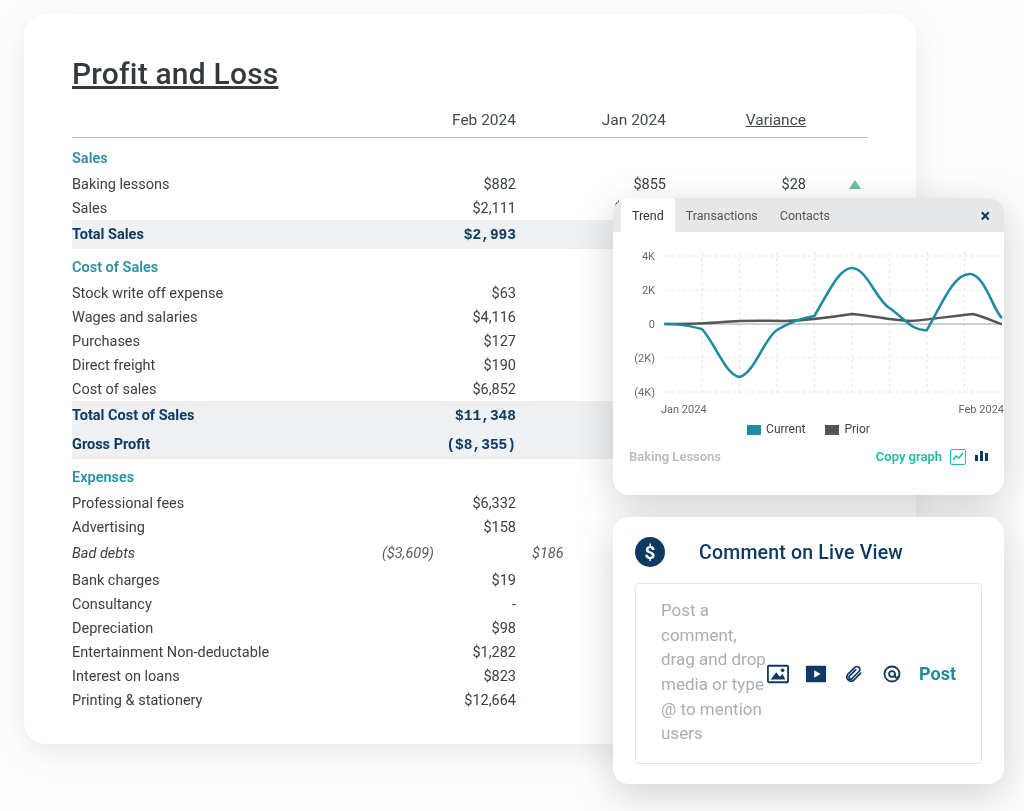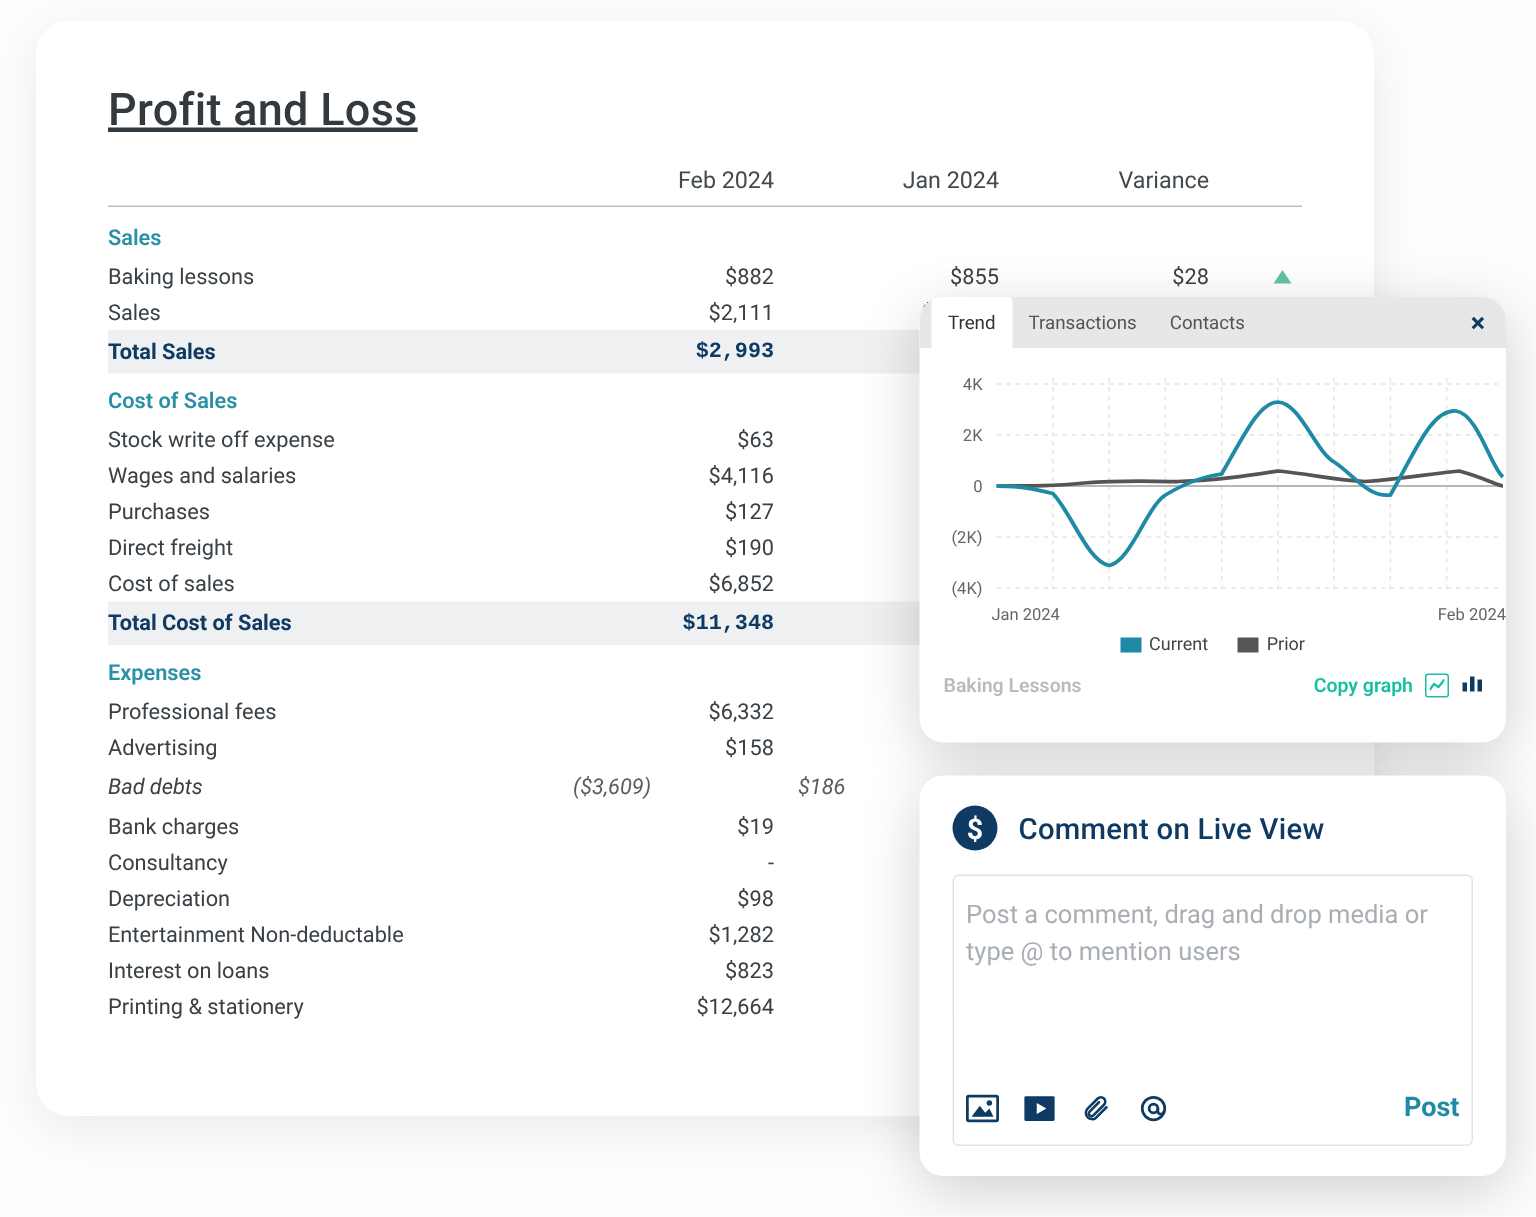--- a/index.html
+++ b/index.html
@@ -35,21 +35,21 @@
   }
   .pl-table { width: 100%; border-collapse: collapse; }
   .pl-header td {
     border-bottom: 1px solid #b9bfc3;
     padding-bottom: 8px;
     color: #424a4f;
     font-size: 15.5px;
   }
   .pl-header .h-blank { width: 310px; }
   .pl-header .h-col   { width: 150px; text-align: right; padding-right: 16px; }
-  .pl-header .h-var   { text-align: right; padding-right: 36px; }
+  .pl-header .h-var   { text-align: right; padding-right: 36px; text-decoration: underline; }
   .pl-header .h-ind   { width: 26px; }
 
   .cat-row td {
     color: #2a90a5;
     font-weight: 600;
     font-size: 14.5px;
     padding-top: 10px;
     padding-bottom: 5px;
   }
   .cat-row.first td { padding-top: 12px; }
@@ -150,27 +150,27 @@
     padding:20px 22px;
     display:flex; flex-direction:column;
   }
   .comment-head { display:flex; align-items:center; gap:14px; margin-bottom:16px; }
   .coin-ico {
     width:30px; height:30px; border-radius:50%;
     background:#0e3a63; color:#fff;
     display:flex; align-items:center; justify-content:center;
     font-weight:700; font-size:19px;
   }
-  .comment-title { font-size:19.5px; color:#0e3a63; font-weight:500; letter-spacing:.2px; }
+  .comment-title { font-size:19.5px; color:#0e3a63; font-weight:500; letter-spacing:.2px;margin-left:20px; }
   .comment-box {
     flex:1;
     border:1px solid #e2e4e6;
     border-radius:4px;
-    padding:14px 8px;
-    display:flex; flex-direction:column;
+    padding:14px 25px;
+    display:flex; flex-direction:row;
   }
   .comment-ph {
     color:#a8aeb3; font-size:17px; line-height:1.45;
     flex:1;
   }
   .comment-toolbar {
     display:flex; align-items:center; gap:16px;
   }
   .tb-ico { color:#0e3a63; display:inline-flex; align-items:center; justify-content:center; cursor:pointer; }
   .tb-ico svg { width:22px; height:20px; }
@@ -254,20 +254,27 @@
     <tr class="line-row">
           <td>Cost of sales</td>
           <td class="amt">$6,852</td>
           <td class="amt"></td>
           <td class="var-amt"></td>
           <td></td>
         </tr>
     <tr class="total-row">
       <td>Total Cost of Sales</td>
       <td class="amt">$11,348</td>
+      <td class="amt"></td>
+          <td class="var-amt"></td>
+          <td></td>
+    </tr>
+    <tr class="total-row">
+      <td>Gross Profit</td>
+      <td class="amt">($8,355)</td>
       <td class="amt"></td>
           <td class="var-amt"></td>
           <td></td>
     </tr>
 
     <tr class="cat-row">
           <td colspan="5">Expenses</td>
         </tr>
     <tr class="line-row">
           <td>Professional fees</td>

